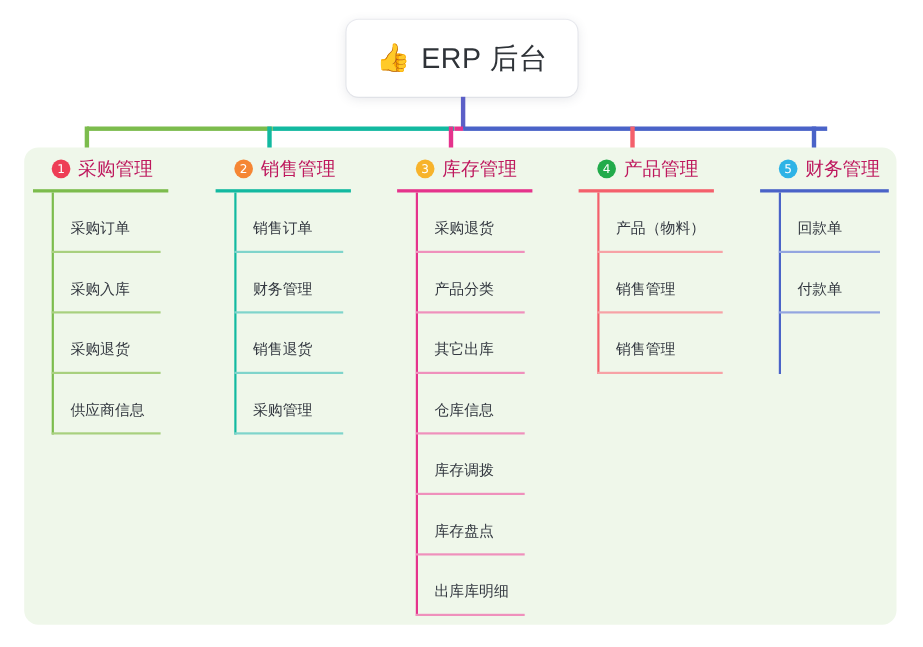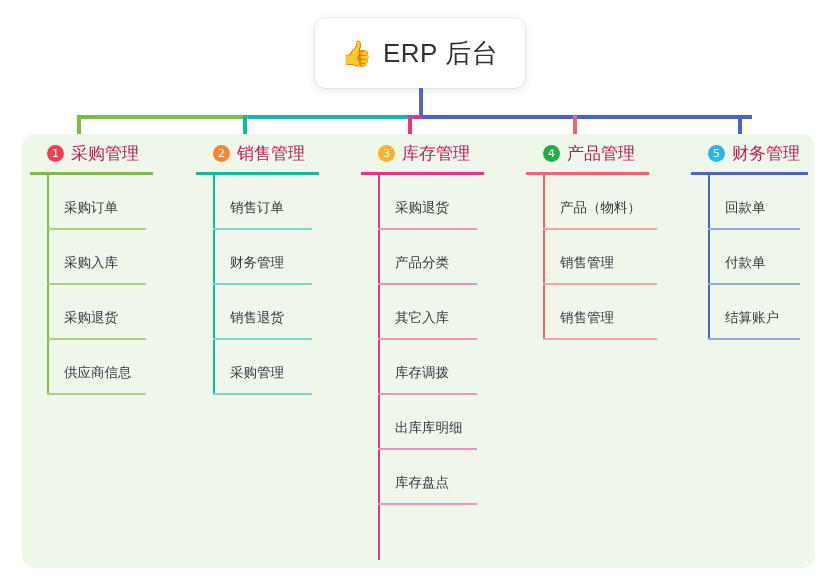--- a/index.html
+++ b/index.html
@@ -228,33 +228,37 @@
           <div class="spine" style="background: rgb(229, 51, 140); height: 385px;"></div>
           <div class="child">
             <span class="child-label">采购退货</span>
             <div class="child-rule" style="width: 99px; background: rgb(239, 144, 188);"></div>
           </div>
           <div class="child">
             <span class="child-label">产品分类</span>
             <div class="child-rule" style="width: 99px; background: rgb(239, 144, 188);"></div>
           </div>
           <div class="child">
-            <span class="child-label">其它入库</span>
+            <span class="child-label">其它出库</span>
+            <div class="child-rule" style="width: 99px; background: rgb(239, 144, 188);"></div>
+          </div>
+          <div class="child">
+            <span class="child-label">仓库信息</span>
             <div class="child-rule" style="width: 99px; background: rgb(239, 144, 188);"></div>
           </div>
           <div class="child">
             <span class="child-label">库存调拨</span>
             <div class="child-rule" style="width: 99px; background: rgb(239, 144, 188);"></div>
           </div>
           <div class="child">
+            <span class="child-label">库存盘点</span>
+            <div class="child-rule" style="width: 99px; background: rgb(239, 144, 188);"></div>
+          </div>
+          <div class="child">
             <span class="child-label">出库库明细</span>
-            <div class="child-rule" style="width: 99px; background: rgb(239, 144, 188);"></div>
-          </div>
-          <div class="child">
-            <span class="child-label">库存盘点</span>
             <div class="child-rule" style="width: 99px; background: rgb(239, 144, 188);"></div>
           </div>
         </div>
       </div>
       <div class="column" style="left: 526px;">
         <div class="col-head">
           <span class="badge" style="background: rgb(34, 171, 75);">4</span>
           <span class="col-title">产品管理</span>
         </div>
         <div class="head-rule" style="width: 123px; background: rgb(244, 96, 108);"></div>
@@ -283,21 +287,17 @@
         <div class="children">
           <div class="spine" style="background: rgb(74, 99, 200); height: 165px;"></div>
           <div class="child">
             <span class="child-label">回款单</span>
             <div class="child-rule" style="width: 92px; background: rgb(147, 165, 224);"></div>
           </div>
           <div class="child">
             <span class="child-label">付款单</span>
             <div class="child-rule" style="width: 92px; background: rgb(147, 165, 224);"></div>
           </div>
-          <div class="child">
-            <span class="child-label">结算账户</span>
-            <div class="child-rule" style="width: 92px; background: rgb(147, 165, 224);"></div>
-          </div>
         </div>
       </div>
     </div>
 
 </div>
 
 </body></html>

